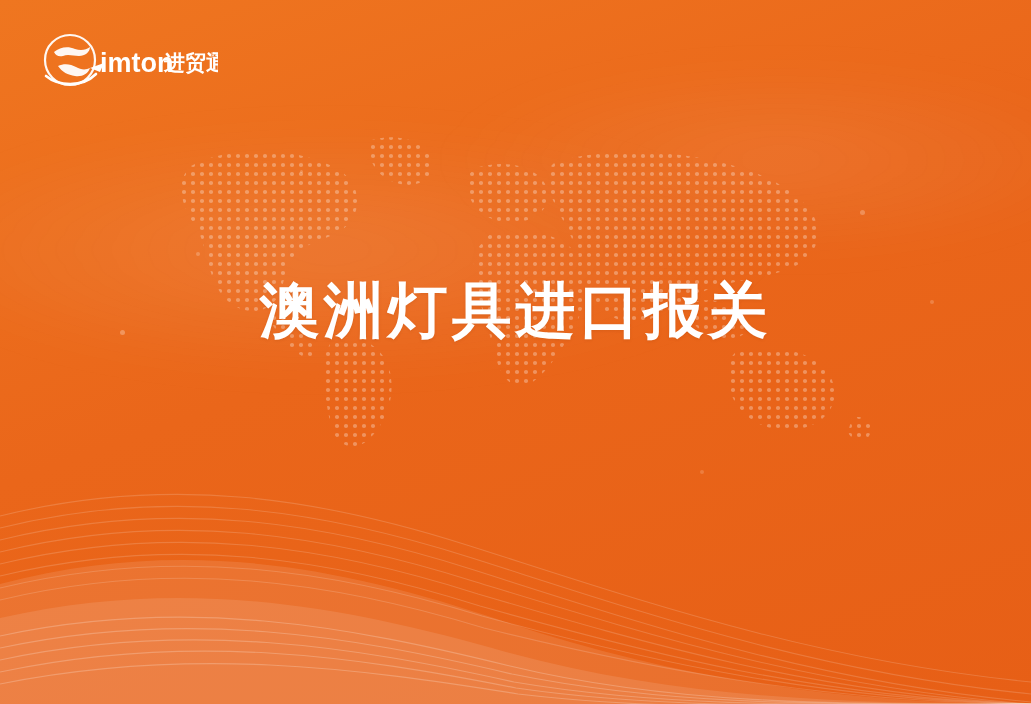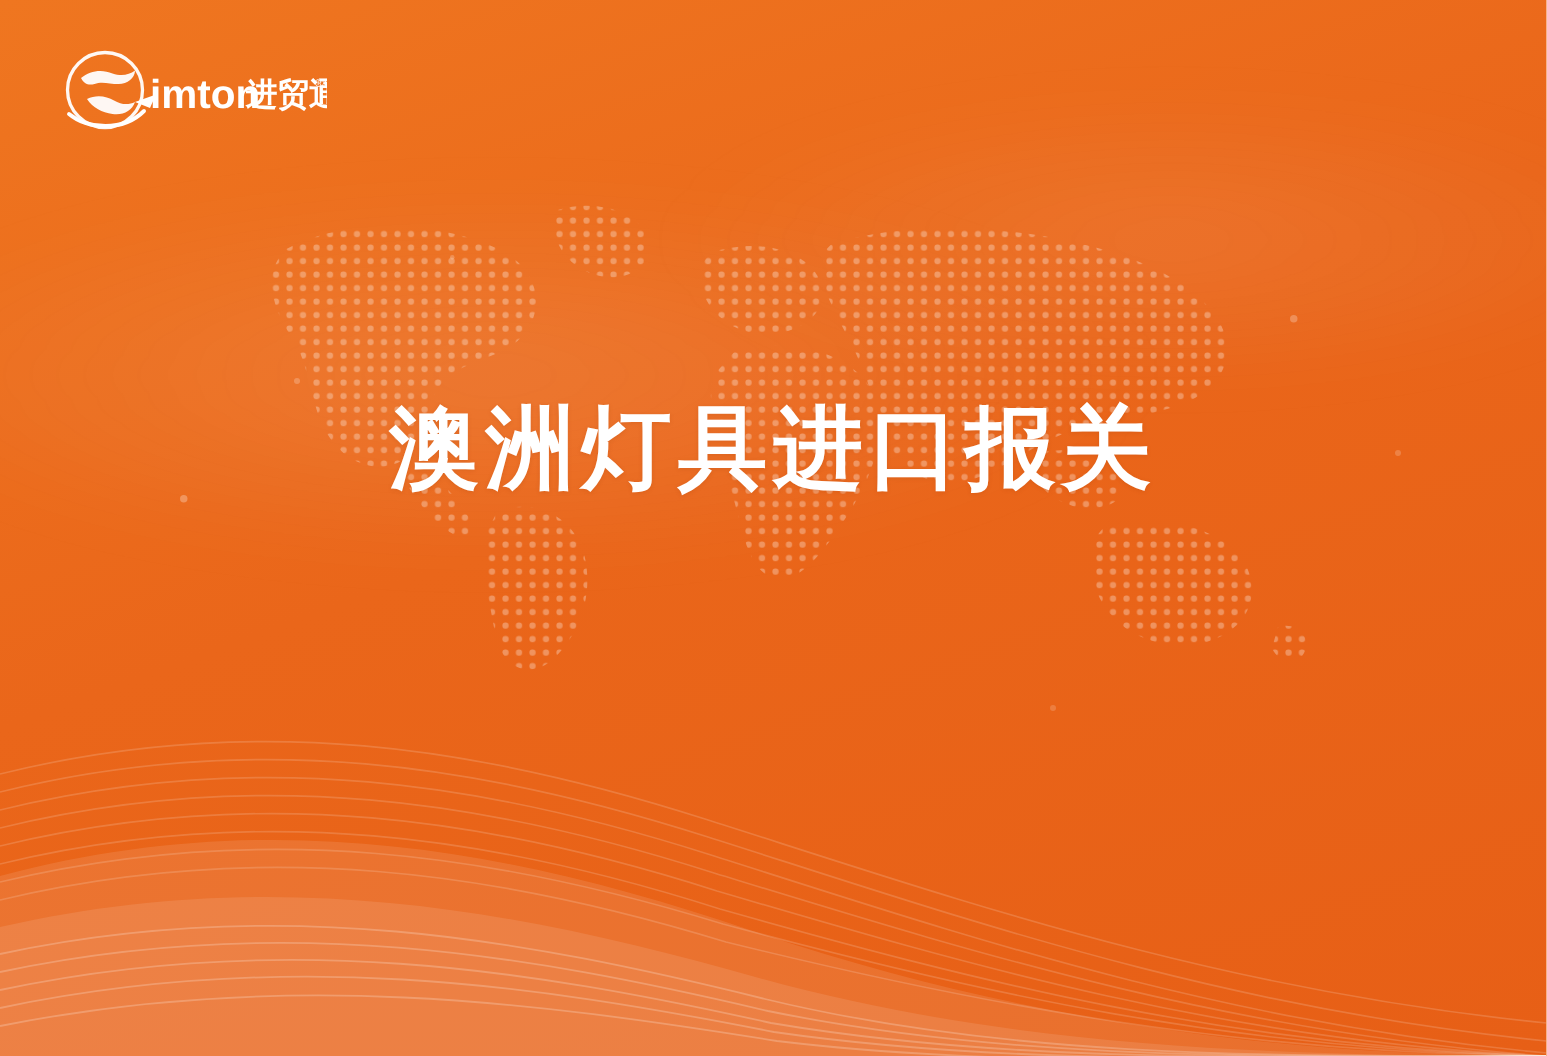--- a/index.html
+++ b/index.html
@@ -81,20 +81,21 @@
   }
   .title-line {
     font-family: "Liberation Sans", sans-serif;
     font-size: 60px;
     font-weight: 700;
     letter-spacing: 4px;
     line-height: 1.38;
     color: #ffffff;
     text-shadow: 0 1px 3px rgba(150,60,10,0.18);
     white-space: nowrap;
+    margin-top: 12px;
   }
 </style>
 </head>
 <body>
 
 <div id="poster">
 
   <div class="bg-base"></div>
 
   <div class="streak streak-a"></div>

